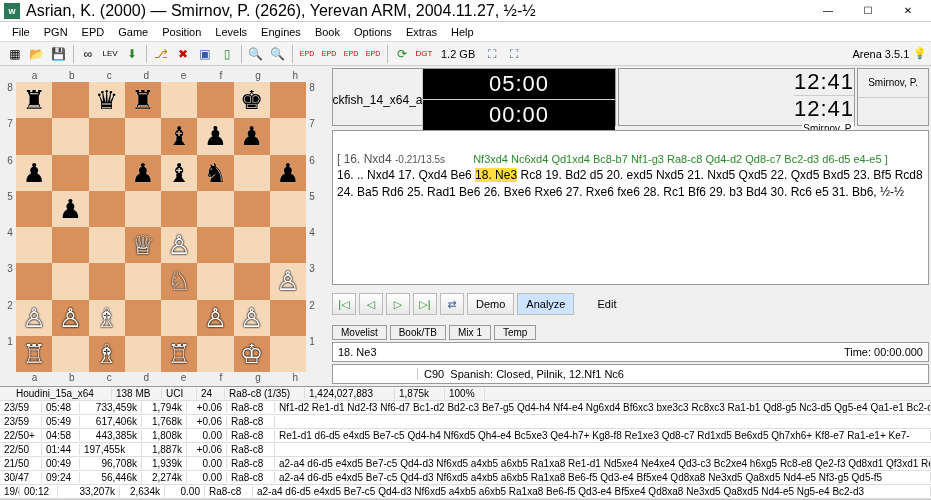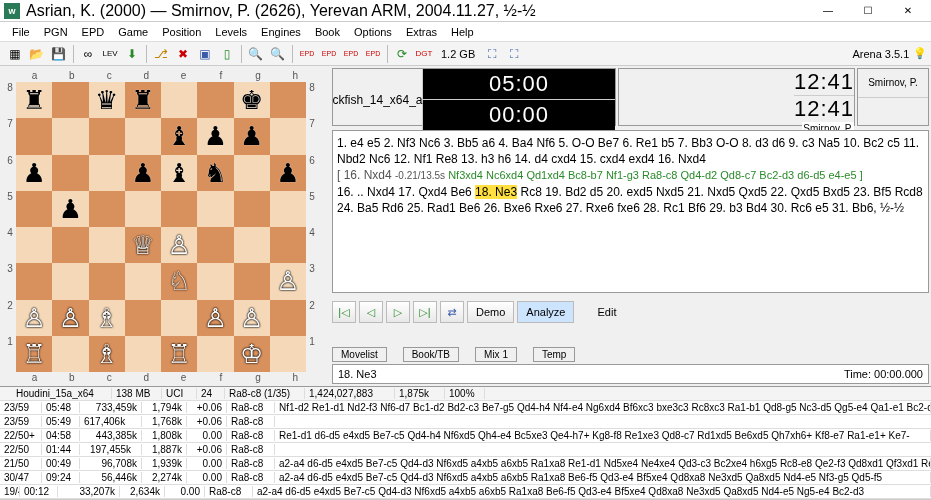--- a/index.html
+++ b/index.html
@@ -27,26 +27,26 @@
 .clocks { display: flex; gap: 2px; height: 58px; }
 .clockbox { border: 1px solid #999; display: flex; flex-direction: column; }
 .clock1 { flex: 1.2; }
 .clock2 { flex: 1; align-items: flex-end; }
 .clock3 { width: 72px; }
 .black-clock { background: #000; color: #fff; font-family: 'Courier New', monospace; font-size: 20px; text-align: center; letter-spacing: 2px; padding: 2px;}
 .white-clock { background: #000; color: #fff; font-family: 'Courier New', monospace; font-size: 20px; text-align: center; letter-spacing: 2px; padding:2px;}
 .clock-half { flex:1; display:flex; align-items:center; justify-content:center; border-bottom:1px solid #ccc;}
 .engine-name { font-size: 10px; text-align: center; padding: 1px; background:#fff; }
 .pgn-area { flex: 1; background: #fff; border: 1px solid #999; margin-top: 4px; padding: 4px; font-size: 12px; overflow: hidden; line-height: 1.35;}
-.pgn-area .variation { color: #2a8a2a; font-size:11px;}
+.pgn-area .variation { color: #2a8a2a; font-size:11px;margin-left:25px;}
 .pgn-area .hl { background: #ffe040; }
 .controls { height: 30px; display: flex; align-items: center; gap: 3px; margin-top: 4px; }
 .ctlbtn { width: 24px; height: 22px; border: 1px solid #bbb; background: linear-gradient(#fff,#e8e8e8); display: flex; align-items: center; justify-content: center; font-size: 11px; }
 .ctlbtn.txt { width: auto; padding: 0 8px; font-size: 11px; }
-.tabs { display: flex; gap: 16px; margin-top: 20px; }
+.tabs { display: flex; gap: 3px; margin-top: 6px; }
 .tab { border: 1px solid #999; padding: 1px 8px; font-size: 10px; background: #f0f0f0; }
 .moveinfo { border:1px solid #999; background:#fff; padding:3px 5px; font-size:11px; margin-top:2px; display:flex; justify-content:space-between;}
 .eco { border:1px solid #999; background:#fff; margin-top:2px; padding:3px 5px; font-size:11px; display:flex;}
 .eco-left { width:80px; border-right:1px solid #ccc; }
 .bottom { border-top: 1px solid #999; background: #fff; }
 .engrow { display: flex; font-size: 10px; border-bottom: 1px solid #ddd; height: 14px; align-items: center; }
 .engrow > span { padding: 0 4px; border-right: 1px solid #ddd; white-space: nowrap; overflow: hidden; }
 .enghead { background: #f4f4f4; font-weight: normal; }
 .enghead .yellow { background: #ffe040; }
 .statusbar { height: 18px; background: #f0f0f0; border-top: 1px solid #ccc; display: flex; align-items: center; font-size: 10px; padding: 0 4px; gap: 12px; }
@@ -255,21 +255,21 @@
           </div>
         <div class="engine-name">Smirnov, P.</div>
       </div>
       <div class="clockbox clock3">
         <div class="clock-half" style="font-size:10px">Smirnov, P.</div>
         <div class="clock-half" style="border:none"></div>
       </div>
     </div>
 
     <div class="pgn-area">
-      <span>1. e4 e5 2. Nf3 Nc6 3. Bb5 a6 4. Ba4 Nf6 5. O-O Be7 6. Re1 b5 7. Bb3 O-O 8. d3 d6 9. c3 Na5 10. Bc2 c5 11. Nbd2 Nc6 12. Nf1 Re8 13. h3 h6 14. d4 cxd4 15. cxd4 exd4 16. Nxd4</span><br>
+      <br>
       <span style="color:#555">[ 16. Nxd4 </span><span style="color:#555;font-size:10px">-0.21/13.5s</span><span class="variation"> Nf3xd4 Nc6xd4 Qd1xd4 Bc8-b7 Nf1-g3 Ra8-c8 Qd4-d2 Qd8-c7 Bc2-d3 d6-d5 e4-e5 ]</span><br>
       <span>16. .. Nxd4 17. Qxd4 Be6 </span><span class="hl">18. Ne3</span><span> Rc8 19. Bd2 d5 20. exd5 Nxd5 21. Nxd5 Qxd5 22. Qxd5 Bxd5 23. Bf5 Rcd8 24. Ba5 Rd6 25. Rad1 Be6 26. Bxe6 Rxe6 27. Rxe6 fxe6 28. Rc1 Bf6 29. b3 Bd4 30. Rc6 e5 31. Bb6, ½-½</span>
     </div>
 
     <div class="controls">
       <div class="ctlbtn" style="color:#2a8a2a">|◁</div>
       <div class="ctlbtn" style="color:#2a8a2a">◁</div>
       <div class="ctlbtn" style="color:#2a8a2a">▷</div>
       <div class="ctlbtn" style="color:#2a8a2a">▷|</div>
       <div class="ctlbtn" style="color:#3a5aaa">⇄</div>
@@ -283,20 +283,24 @@
       <div class="tab">Book/TB</div>
       <div class="tab">Mix 1</div>
       <div class="tab">Temp</div>
     </div>
 
     <div class="moveinfo">
       <span>18. Ne3</span>
       <span>Time: 00:00.000</span>
     </div>
 
+    <div class="eco">
+      <div class="eco-left"></div>
+      <div style="padding-left:6px"><span>C90</span>&nbsp;&nbsp;<span>Spanish: Closed, Pilnik, 12.Nf1 Nc6</span></div>
+    </div>
   </div>
 </div>
 
 <div class="bottom">
   <div class="engrow enghead">
     <span style="width:12px;background:#ffe040" class="yellow"></span>
     <span style="width:100px">Houdini_15a_x64</span>
     <span style="width:50px">138 MB</span>
     <span style="width:35px">UCI</span>
     <span style="width:28px">24</span>
@@ -311,39 +315,39 @@
         <span style="width:38px">05:48</span>
         <span style="width:62px;text-align:right">733,459k</span>
         <span style="width:45px;text-align:right">1,794k</span>
         <span style="width:40px;text-align:right">+0.06</span>
         <span style="width:48px">Ra8-c8</span>
         <span style="flex:1">Nf1-d2 Re1-d1 Nd2-f3 Nf6-d7 Bc1-d2 Bd2-c3 Be7-g5 Qd4-h4 Nf4-e4 Ng6xd4 Bf6xc3 bxe3c3 Rc8xc3 Ra1-b1 Qd8-g5 Nc3-d5 Qg5-e4 Qa1-e1 Bc2-d3 Bh3-g4</span>
       </div>
       <div class="engrow">
         <span style="width:42px">23/59</span>
         <span style="width:38px">05:49</span>
-        <span style="width:62px;">617,406k</span>
+        <span style="width:62px;text-align:right">617,406k</span>
         <span style="width:45px;text-align:right">1,768k</span>
         <span style="width:40px;text-align:right">+0.06</span>
         <span style="width:48px">Ra8-c8</span>
         <span style="flex:1"></span>
       </div>
       <div class="engrow">
         <span style="width:42px">22/50+</span>
         <span style="width:38px">04:58</span>
         <span style="width:62px;text-align:right">443,385k</span>
         <span style="width:45px;text-align:right">1,808k</span>
         <span style="width:40px;text-align:right">0.00</span>
         <span style="width:48px">Ra8-c8</span>
         <span style="flex:1">Re1-d1 d6-d5 e4xd5 Be7-c5 Qd4-h4 Nf6xd5 Qh4-e4 Bc5xe3 Qe4-h7+ Kg8-f8 Re1xe3 Qd8-c7 Rd1xd5 Be6xd5 Qh7xh6+ Kf8-e7 Ra1-e1+ Ke7-</span>
       </div>
       <div class="engrow">
         <span style="width:42px">22/50</span>
         <span style="width:38px">01:44</span>
-        <span style="width:62px;text-align:center">197,455k</span>
+        <span style="width:62px;text-align:left">197,455k</span>
         <span style="width:45px;text-align:right">1,887k</span>
         <span style="width:40px;text-align:right">+0.06</span>
         <span style="width:48px">Ra8-c8</span>
         <span style="flex:1"></span>
       </div>
       <div class="engrow">
         <span style="width:42px">21/50</span>
         <span style="width:38px">00:49</span>
         <span style="width:62px;text-align:right">96,708k</span>
         <span style="width:45px;text-align:right">1,939k</span>

